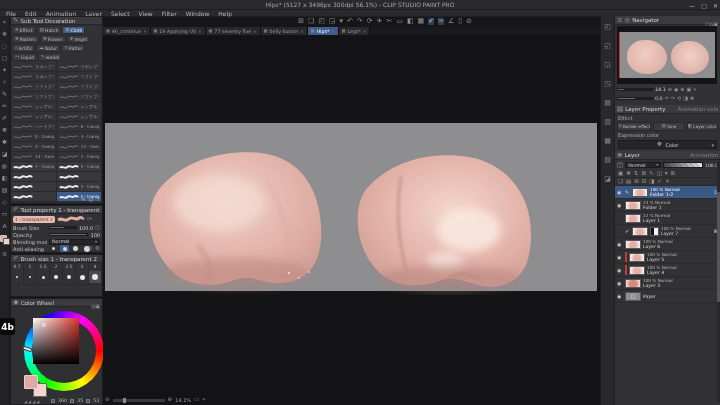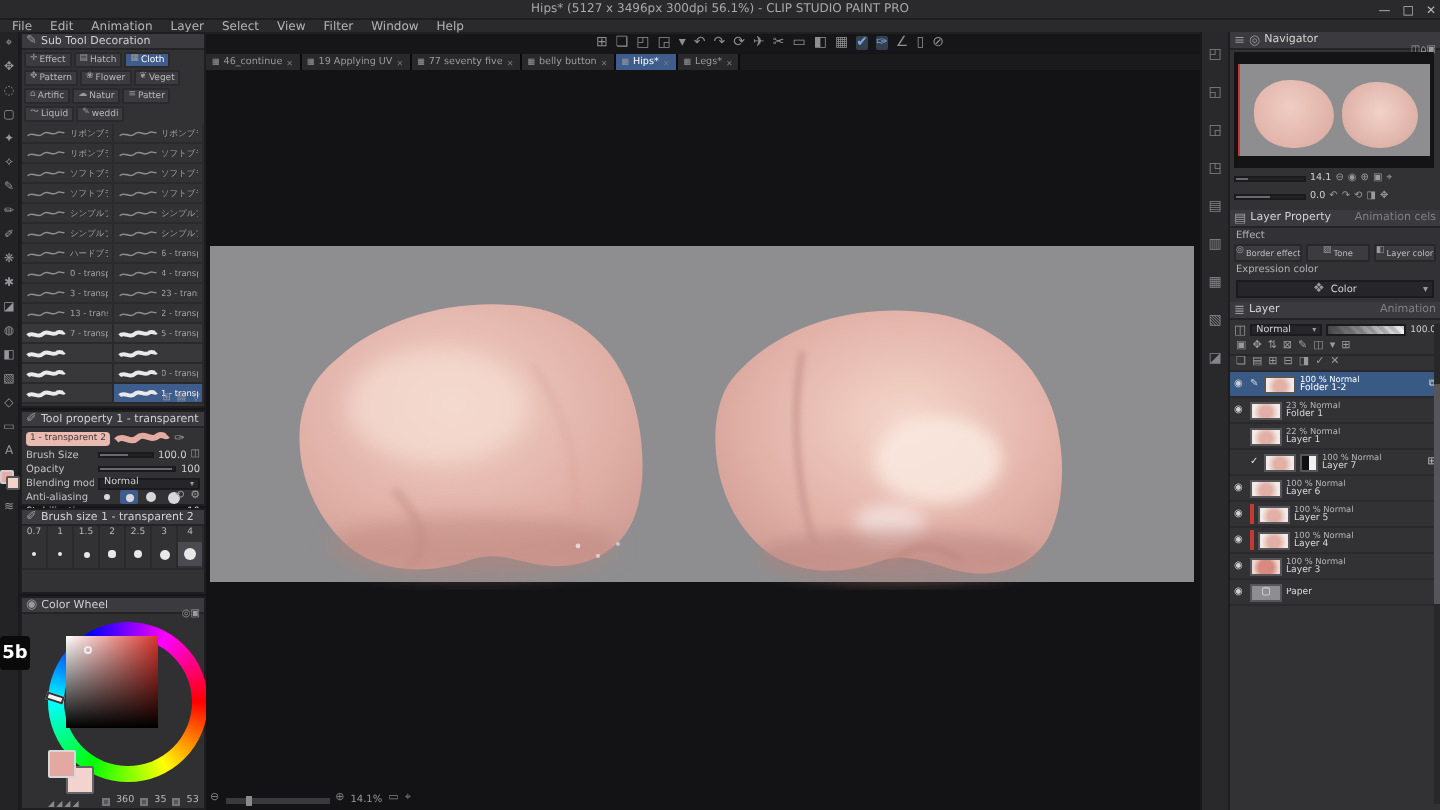--- a/index.html
+++ b/index.html
@@ -949,16 +949,16 @@
           </span>
 
         </div>
       </div>
     <div id="lyrscroll">
         <i></i>
       </div>
   </div>
 
   <div id="badge1b" class="abs">
-    <span>5b</span>
+    <span>4b</span>
   </div>
 
 </div>
 
 </body></html>

